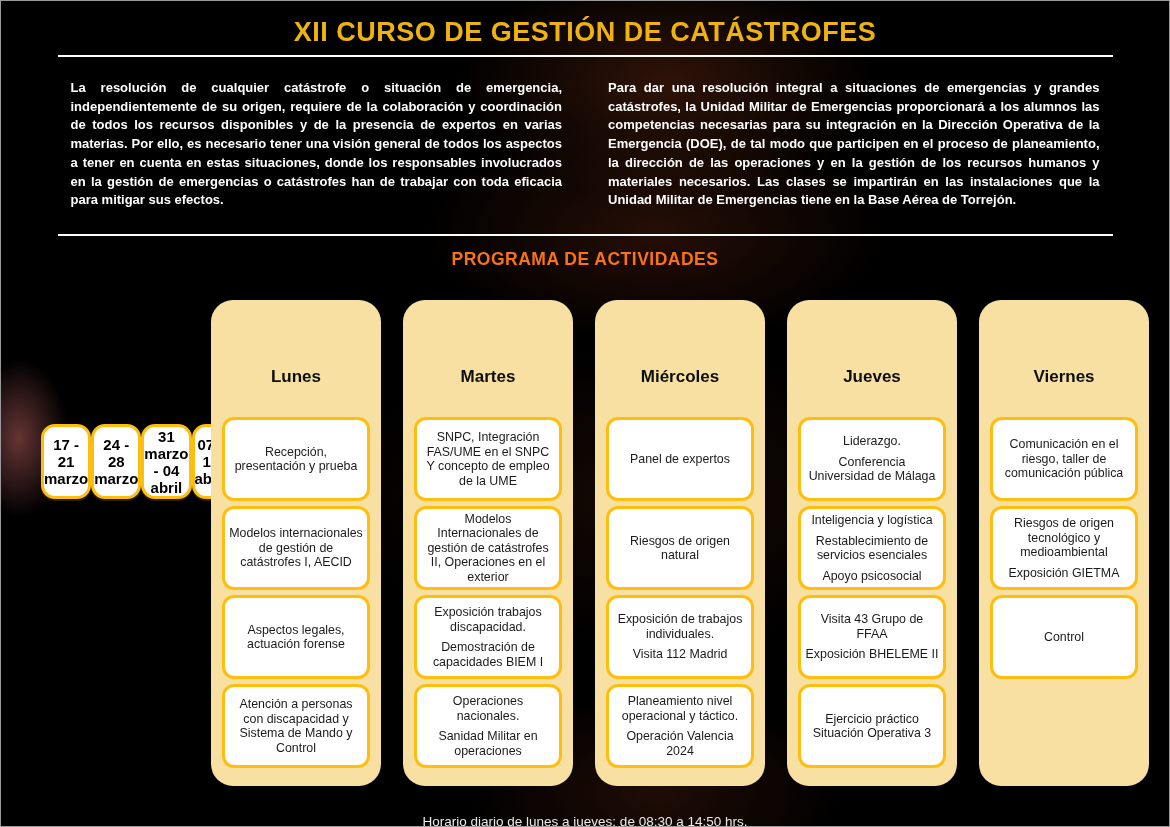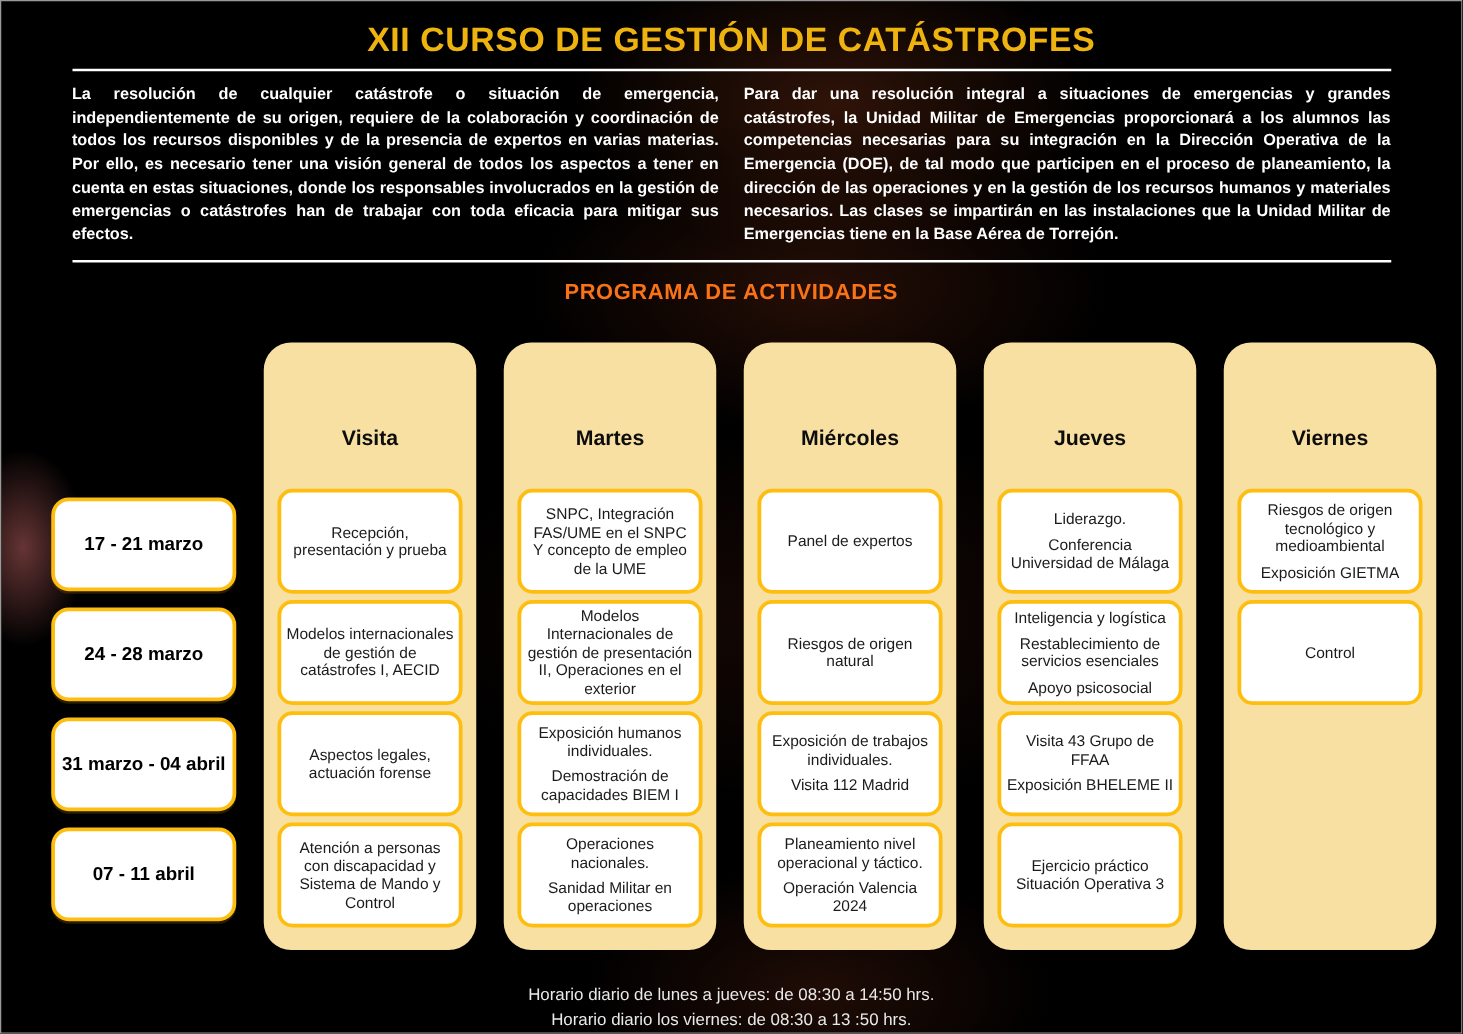--- a/index.html
+++ b/index.html
@@ -35,41 +35,41 @@
     margin:7px auto 0 auto;
   }
   .intro-row{
     width:1055px;margin:9px auto 0 auto;
     display:flex;gap:20px;
   }
   .intro-col{
     flex:1;
     color:#fff;font-size:13px;font-weight:600;
     line-height:1.44;text-align:justify;
-    margin:0;
+    margin:13px;
   }
   .rule2{margin-top:11px;}
   .section-title{
     margin-top:13px;
     text-align:center;
     font-size:17.5px;font-weight:bold;
     color:#f97316;letter-spacing:0.5px;
   }
 
   .board{
     margin-top:30px;
     padding-left:40px;
     display:flex;
     gap:22px;
     align-items:flex-start;
   }
   .date-column{
     width:148px;
     padding-top:124px;
-    display:flex;flex-direction:column;gap:13px;
+    display:flex;
     box-sizing:border-box;
     flex:none;
   }
   .date-box{
     height:75px;
     background:#fff;
     border:3px solid #FEBE10;
     border-radius:14px;
     box-sizing:border-box;
     display:flex;align-items:center;justify-content:center;
@@ -143,21 +143,21 @@
           </div>
           <div class="date-box">
             <span>31 marzo - 04 abril</span>
           </div>
           <div class="date-box">
             <span>07 - 11 abril</span>
           </div>
         </div>
 
     <div class="day-col">
-          <div class="day-header">Visita</div>
+          <div class="day-header">Lunes</div>
           <div class="cells">
             <div class="cell">
               <div class="cell-line">Recepción, presentación y prueba</div>
             </div>
             <div class="cell">
               <div class="cell-line">Modelos internacionales de gestión de catástrofes I, AECID</div>
             </div>
             <div class="cell">
               <div class="cell-line">Aspectos legales, actuación forense</div>
             </div>
@@ -166,24 +166,24 @@
             </div>
           </div>
         </div>
         <div class="day-col">
           <div class="day-header">Martes</div>
           <div class="cells">
             <div class="cell">
               <div class="cell-line">SNPC, Integración FAS/UME en el SNPC Y concepto de empleo de la UME</div>
             </div>
             <div class="cell">
-              <div class="cell-line">Modelos Internacionales de gestión de presentación II, Operaciones en el exterior</div>
-            </div>
-            <div class="cell">
-              <div class="cell-line">Exposición humanos individuales.</div>
+              <div class="cell-line">Modelos Internacionales de gestión de catástrofes II, Operaciones en el exterior</div>
+            </div>
+            <div class="cell">
+              <div class="cell-line">Exposición trabajos discapacidad.</div>
               <div class="cell-line">Demostración de capacidades BIEM I</div>
             </div>
             <div class="cell">
               <div class="cell-line">Operaciones nacionales.</div>
               <div class="cell-line">Sanidad Militar en operaciones</div>
             </div>
           </div>
         </div>
         <div class="day-col">
           <div class="day-header">Miércoles</div>
@@ -221,20 +221,23 @@
               <div class="cell-line">Exposición BHELEME II</div>
             </div>
             <div class="cell">
               <div class="cell-line">Ejercicio práctico Situación Operativa 3</div>
             </div>
           </div>
         </div>
         <div class="day-col">
           <div class="day-header">Viernes</div>
           <div class="cells">
+            <div class="cell">
+              <div class="cell-line">Comunicación en el riesgo, taller de comunicación pública</div>
+            </div>
             <div class="cell">
               <div class="cell-line">Riesgos de origen tecnológico y medioambiental</div>
               <div class="cell-line">Exposición GIETMA</div>
             </div>
             <div class="cell">
               <div class="cell-line">Control</div>
             </div>
           </div>
         </div>
       </div>

